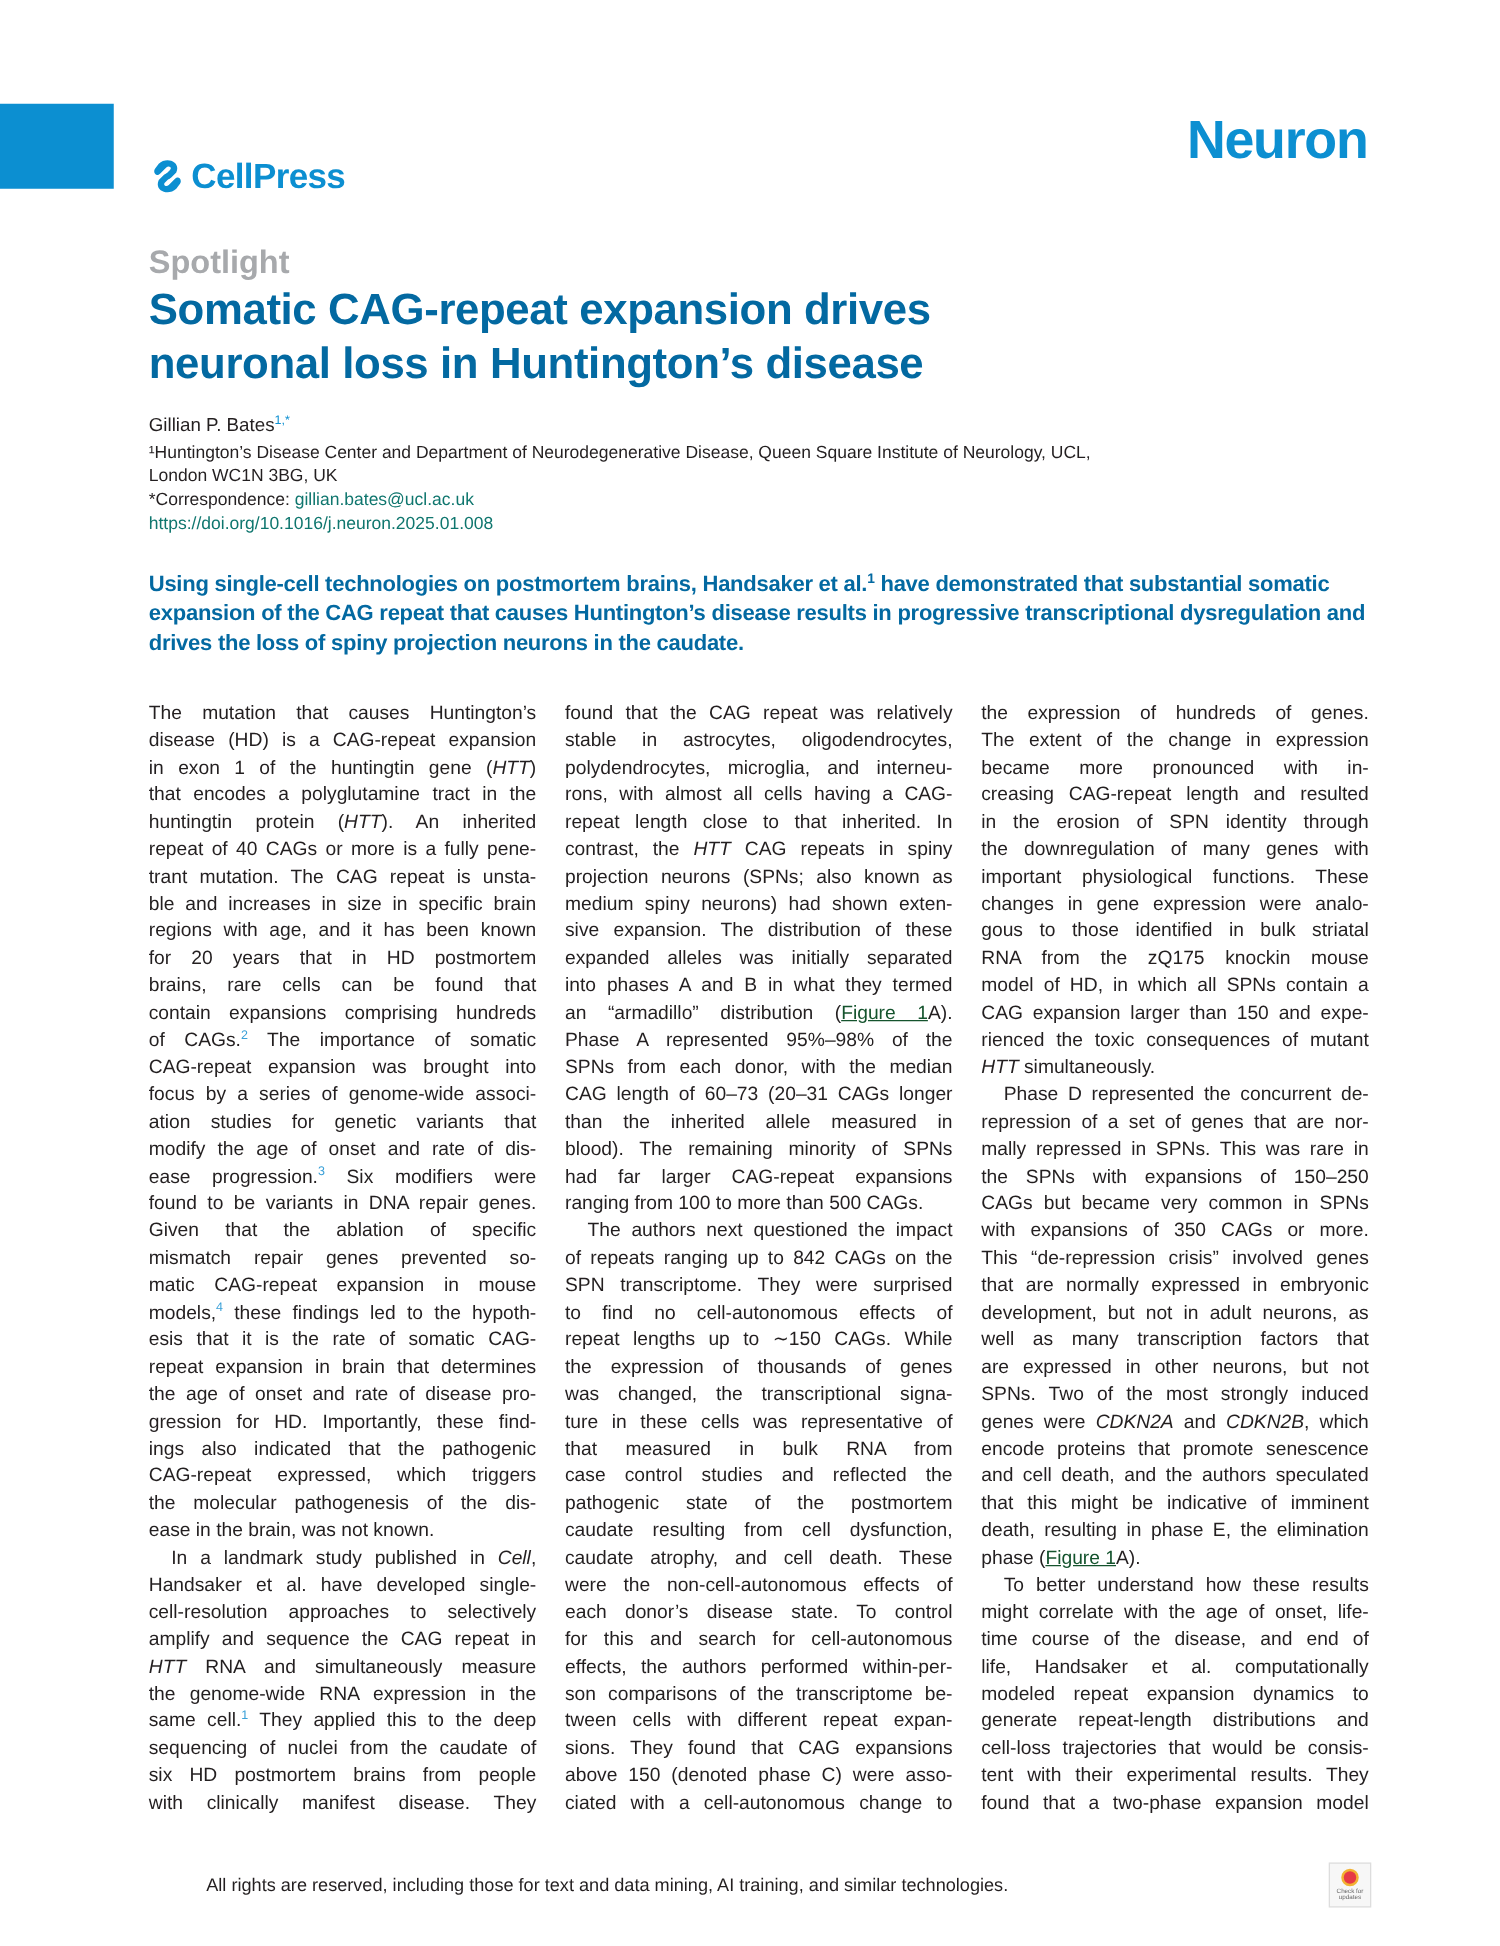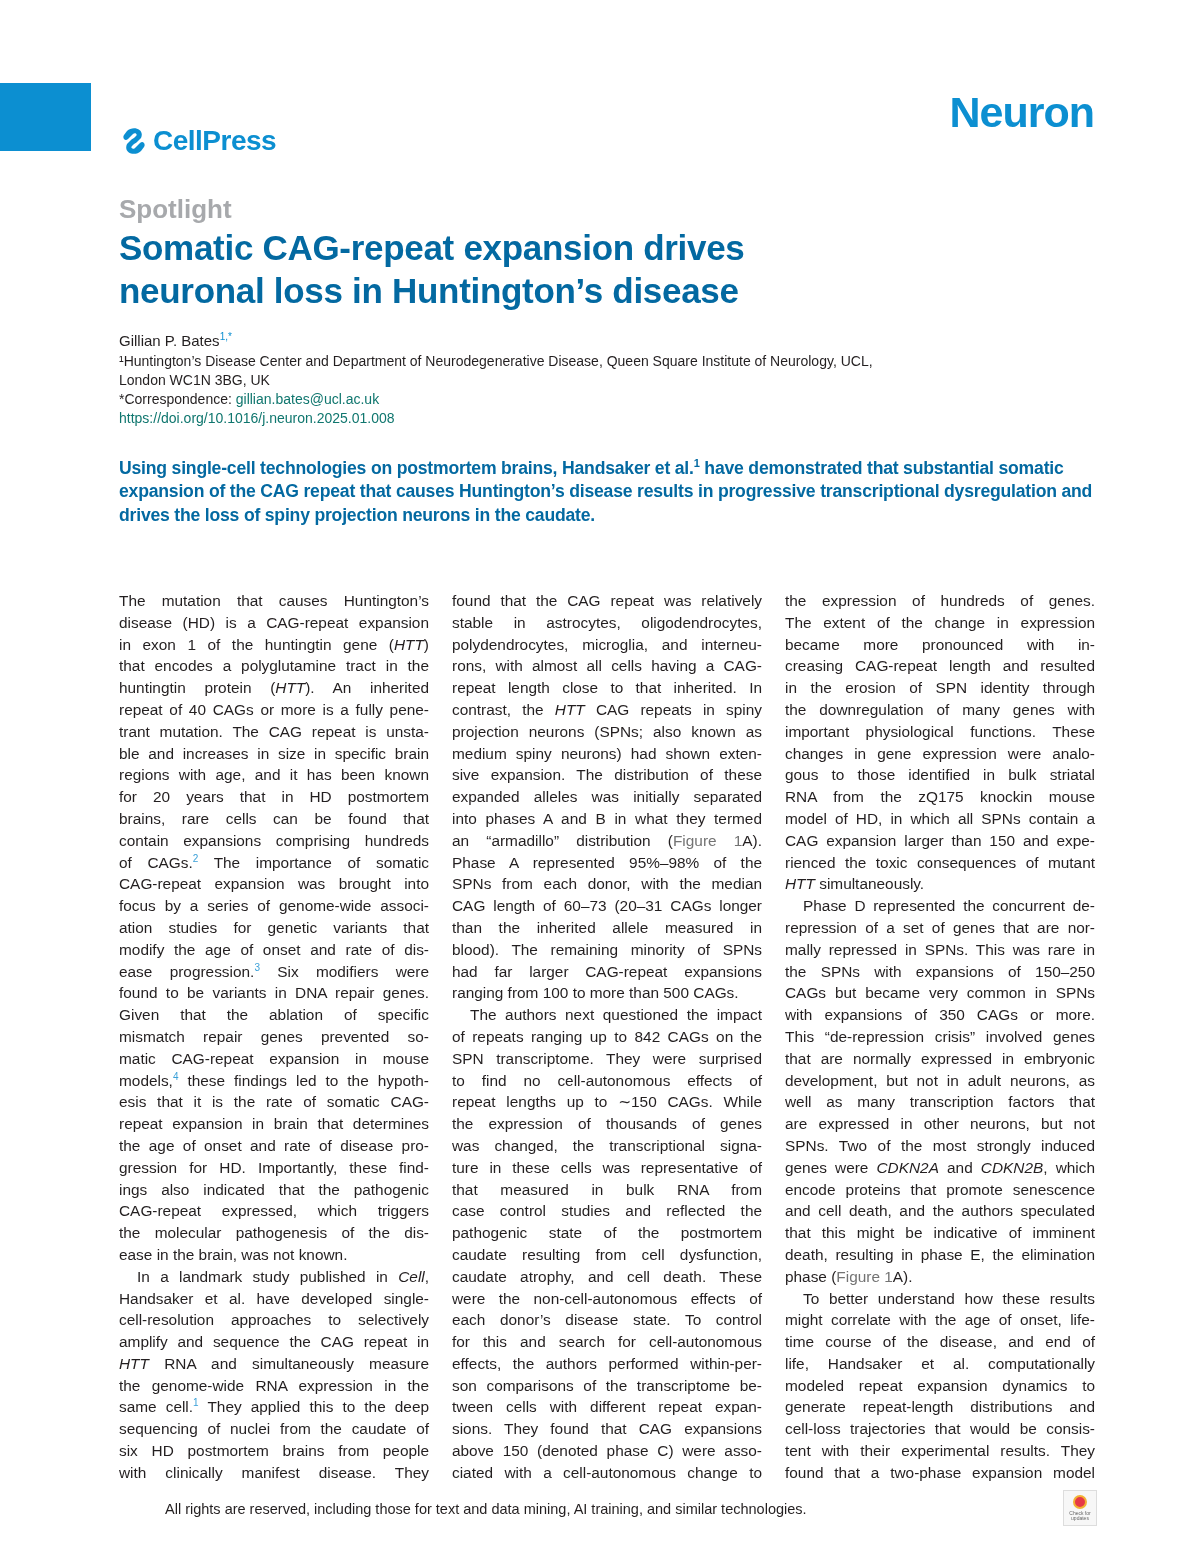--- a/index.html
+++ b/index.html
@@ -9,27 +9,27 @@
   .cellpress svg { margin-right:4px; }
   .journal { position:absolute; right:106px; top:88px; color:#0c8fd1; font-weight:bold; font-size:43px; letter-spacing:-1px; }
   .kicker { position:absolute; left:119px; top:194px; color:#a7a9ac; font-weight:bold; font-size:26px; }
   .title { position:absolute; left:119px; top:226px; font-weight:bold; font-size:35px; line-height:43px; color:#0369a1; letter-spacing:-0.3px; }
   .author { position:absolute; left:119px; top:331px; font-size:15px; color:#231f20; }
   .author sup { color:#0c8fd1; font-size:10px; }
   .aff { position:absolute; left:119px; top:352px; font-size:14px; line-height:19px; color:#231f20; }
   .aff a, .blue { color:#0f766e; text-decoration:none; }
   .abstract { position:absolute; left:119px; top:452px; width:980px; color:#0369a1; font-weight:bold; font-size:17.6px; line-height:23.5px; letter-spacing:-0.2px; }
   .abstract sup { font-size:11px; }
-  .col { position:absolute; top:590px; width:310px; font-size:15.4px; line-height:21.8px; color:#231f20; }
+  .col { position:absolute; top:560px; width:310px; font-size:15.4px; line-height:21.8px; color:#231f20; }
   .col .ln { display:block; text-align:justify; text-align-last:justify; white-space:nowrap; height:21.8px; }
   .col .ln.last { text-align-last:left; }
   .col .ln.ind { padding-left:18px; }
   .c1 { left:119px; } .c2 { left:452px; } .c3 { left:785px; }
   .ref { color:#3aa0d8; font-size:10px; vertical-align:super; line-height:0; }
-  .figref { color:#737373; }
+  .figref { color:#14532d;text-decoration:underline; }
   .footer { position:absolute; left:119px; top:1500px; font-size:14.5px; line-height:18px; }
   .footer .pg { font-weight:bold; display:inline-block; width:46px; }
   .footer .l2 { padding-left:46px; }
   .check { position:absolute; left:1063px; top:1490px; width:32px; height:34px; border:1px solid #ddd; background:#f7f7f7; display:flex; flex-direction:column; align-items:center; justify-content:center; }
   .check .dot { width:14px; height:14px; border-radius:50%; border:2px solid #f2b233; background:#e63946; box-sizing:border-box; }
   .check .txt { font-size:5px; color:#666; margin-top:2px; text-align:center; line-height:5px; }
 </style>
 </head>
 <body>
 

